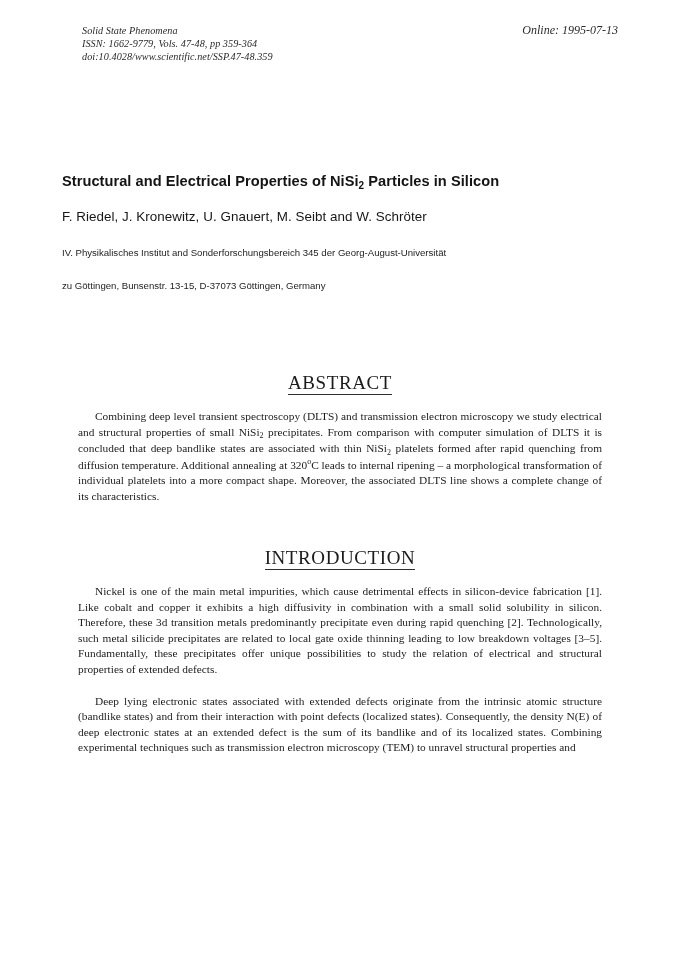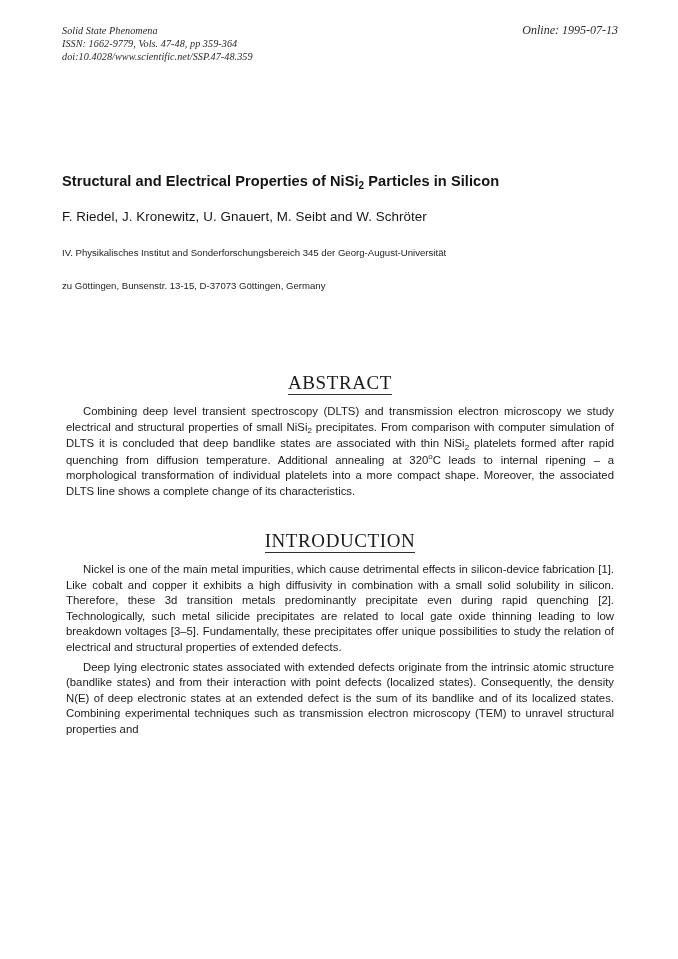--- a/index.html
+++ b/index.html
@@ -33,21 +33,21 @@
   }
   .pub-left {
     float: left;
     font-family: "Liberation Serif", serif;
     font-style: italic;
     font-size: 10.2px;
     line-height: 13.2px;
     color: #2a2a2a;
     letter-spacing: 0.05px;
   }
-  .pub-left div { white-space: nowrap; }
+  .pub-left div { white-space: nowrap; margin-left: 20px; }
   .pub-right {
     float: right;
     font-family: "Liberation Serif", serif;
     font-style: italic;
     font-size: 12px;
     line-height: 13.2px;
     color: #2a2a2a;
     white-space: nowrap;
   }
   .clear { clear: both; }
@@ -107,22 +107,22 @@
     letter-spacing: 0.6px;
     margin: 0 0 11px 0;
   }
   .section-heading span {
     border-bottom: 1px solid #2e2e2e;
     padding-bottom: 1px;
   }
   .section-gap { height: 27px; }
 
   p.para {
-    margin: 4px;
-    font-family: Liberation Sans, sans-serif;
+    margin: 16px;
+    font-family: Liberation Serif, serif;
     font-size: 11.35px;
     line-height: 15.55px;
     text-align: justify;
     text-justify: inter-word;
     color: #1b1b1b;
     hyphens: none;
   }
   p.para.indent { text-indent: 17px; }
   p.para sub {
     font-size: 8px;

